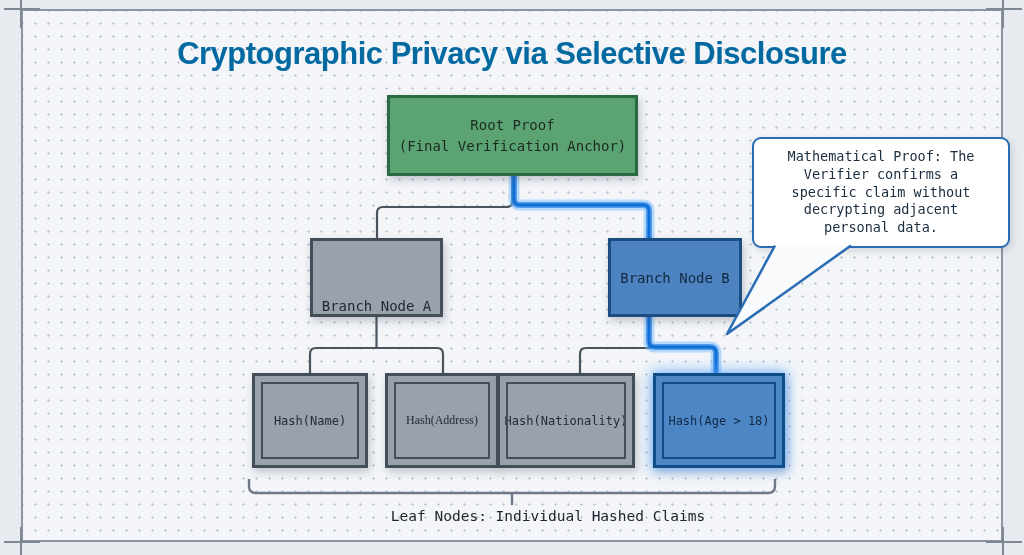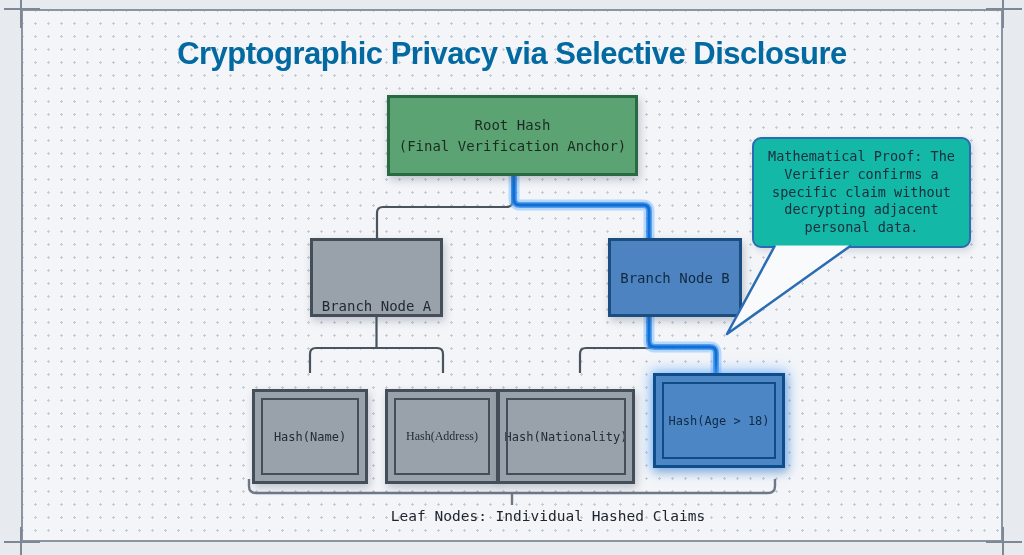--- a/index.html
+++ b/index.html
@@ -41,37 +41,37 @@
     left:310px; top:238px; width:133px; height:79px;
     background:#99a1ab; border:3px solid #434e59;
     color:#222a33; font-size:14px;align-items:flex-end;
   }
   .branch-b {
     left:608px; top:238px; width:134px; height:79px;
     background:#4c83c0; border:3px solid #1c4d80;
     color:#12293f; font-size:14px;
   }
   .leaf { top:373px; height:95px; font-size:12px; }
-  .leaf-gray { background:#99a1ab; border:3px solid #434e59; color:#232b34;margin-top:16px; }
+  .leaf-gray { background:#99a1ab; border:3px solid #434e59; color:#232b34; }
   .leaf-blue {
     background:#4c86c4; border:3px solid #0f4c8a; color:#102a45;
     box-shadow:0 0 12px 2px rgba(90,165,255,0.75), 2px 4px 8px rgba(60,72,92,0.3);
   }
   .leaf-1 { left:252px; width:116px; }
   .leaf-2 { left:385px; width:114px;font-family:Liberation Serif, serif; }
   .leaf-3 { left:497px; width:138px; font-size:12px; }
   .leaf-4 { left:653px; width:132px;align-items:center; }
   .inner-frame {
     position:absolute; left:6px; top:6px; right:6px; bottom:6px;
     border:2px solid #434e59; pointer-events:none;
   }
   .leaf-blue .inner-frame { border-color:#114b85; }
   .callout {
-    position:absolute; left:752px; top:137px; width:219px; height:111px;
-    background:#14b8a6; border:2.5px solid #2a6cb3; border-radius:9px;
+    position:absolute; left:752px; top:137px; width:258px; height:111px;
+    background:#ffffff; border:2.5px solid #2a6cb3; border-radius:9px;
     z-index:3; display:flex; align-items:center; justify-content:center;
     box-shadow:2px 3px 7px rgba(60,72,92,0.18);
   }
   .callout-text {
     width:198px; text-align:center; font-size:13.5px; line-height:1.32;
     color:#1a2c3d;
   }
   .bracket-label {
     position:absolute; left:0; top:508px; width:1024px; text-align:center;
     font-size:14.5px; color:#20262e; z-index:2;margin-left:36px;
@@ -100,21 +100,21 @@
   <path d="M249,479 V486 Q249,493 256,493 H768 Q775,493 775,486 V479 M512,493 V505" fill="none" stroke="#6e7987" stroke-width="2.4"></path>
   <g>
     <path d="M514,172 V199 Q514,205 520,205 H643 Q649,205 649,211 V341 Q649,347 655,347 H710 Q716,347 716,353 V390" fill="none" stroke="rgba(122,188,255,0.5)" stroke-width="11"></path>
     <path d="M514,172 V199 Q514,205 520,205 H643 Q649,205 649,211 V341 Q649,347 655,347 H710 Q716,347 716,353 V390" fill="none" stroke="rgba(36,126,226,0.65)" stroke-width="6"></path>
     <path d="M514,172 V199 Q514,205 520,205 H643 Q649,205 649,211 V341 Q649,347 655,347 H710 Q716,347 716,353 V390" fill="none" stroke="#0e6fd6" stroke-width="2.8"></path>
   </g>
 </svg>
 
 <div class="box root-box">
   <div>
-    <div>Root Hash</div>
+    <div>Root Proof</div>
     <div>(Final Verification Anchor)</div>
   </div>
 </div>
 
 <div class="box branch-a">
   <span>Branch Node A</span>
 </div>
 
 <div class="box branch-b">
   <span>Branch Node B</span>

